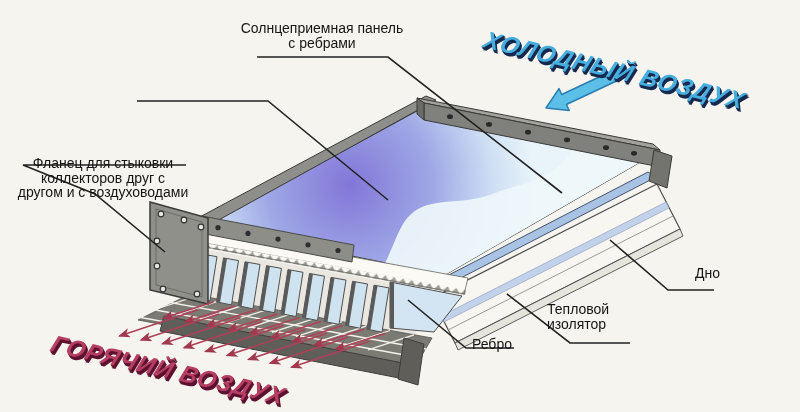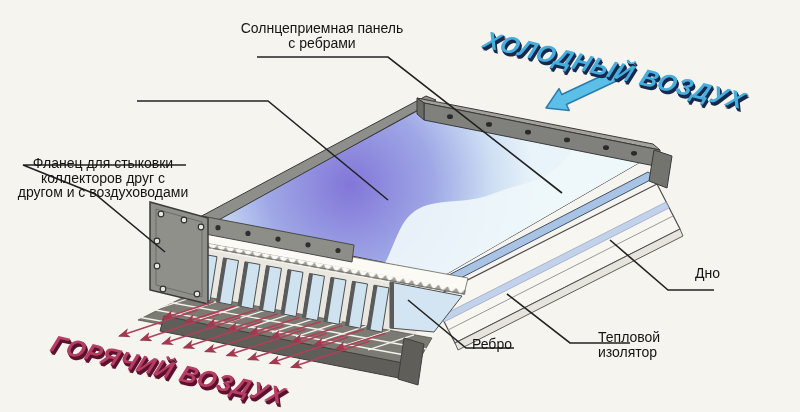--- a/index.html
+++ b/index.html
@@ -196,21 +196,21 @@
 <div class="lbl" style="left:222px;top:21px;width:200px;text-align:center;">Солнцеприемная панель
 с ребрами</div>
 
 
 <div class="lbl" style="left:3px;top:119px;width:200px;margin-top:37px;">Фланец для стыковки
 коллекторов друг с
 другом и с воздуховодами</div>
 
 <div class="lbl" style="left:680px;top:266px;width:55px;">Дно</div>
 
-<div class="lbl left" style="left:598px;top:302px;width:95px;margin-top:28px;">Тепловой
+<div class="lbl left" style="left:547px;top:302px;width:95px;">Тепловой
 изолятор</div>
 
 <div class="lbl" style="left:460px;top:337px;width:64px;">Ребро</div>
 
 <div class="flow cold" style="left:490px;top:26px;">ХОЛОДНЫЙ ВОЗДУХ</div>
 
 <div class="flow hot" style="left:57px;top:330px;">ГОРЯЧИЙ ВОЗДУХ</div>
 
 </div>
 

